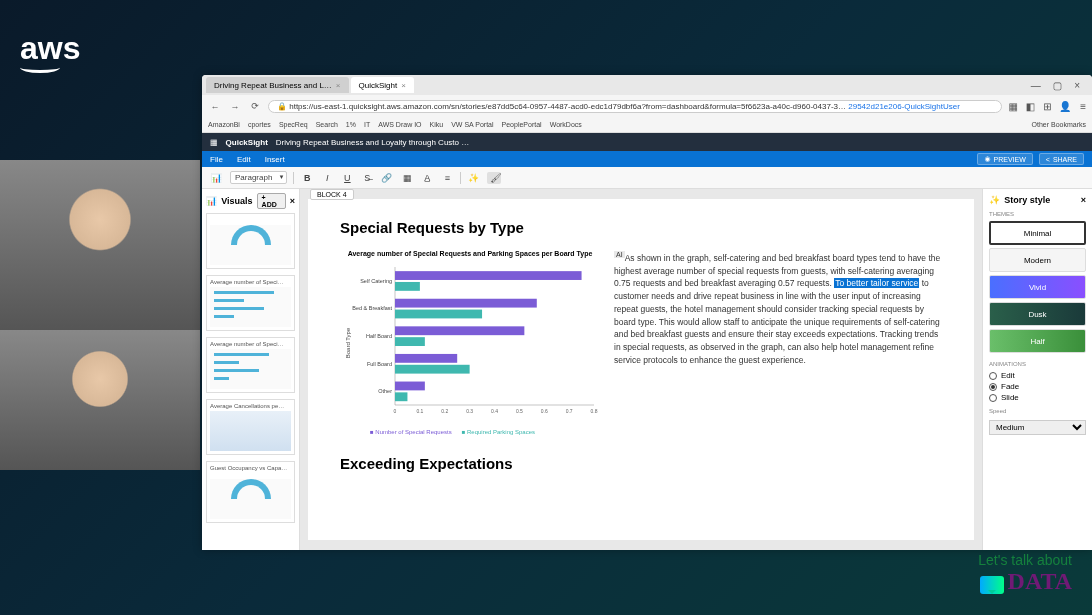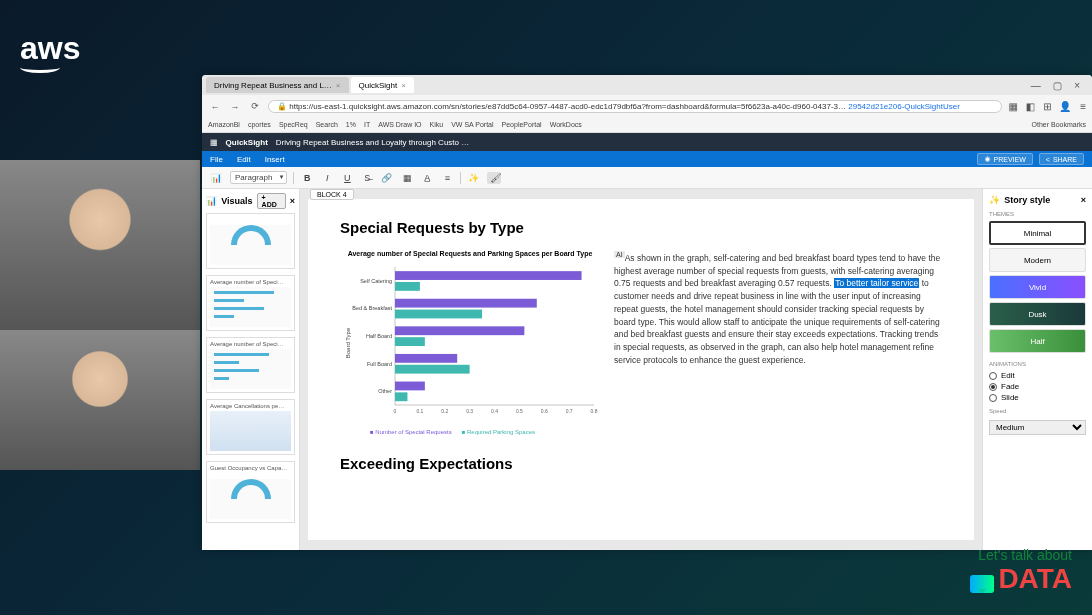--- a/index.html
+++ b/index.html
@@ -63,21 +63,21 @@
 .theme.modern { background: #f5f5f5; }
 .theme.vivid { background: linear-gradient(90deg, #4a6fff, #8a4fff); color: #fff; }
 .theme.dusk { background: linear-gradient(90deg, #2a5f4a, #1a3a3a); color: #fff; }
 .theme.lush { background: linear-gradient(90deg, #6abf6a, #3a8f3a); color: #fff; }
 .radio-row { font-size: 8px; display: flex; align-items: center; gap: 4px; margin-bottom: 2px; }
 .radio { width: 8px; height: 8px; border: 1px solid #555; border-radius: 50%; display: inline-block; }
 .radio.on::after { content: ""; display: block; width: 4px; height: 4px; background: #333; border-radius: 50%; margin: 1px; }
 .speed-select { width: 100%; border: 1px solid #ccc; font-size: 8px; padding: 1px 2px; margin-top: 2px; }
 .data-brand { position: absolute; bottom: 20px; right: 20px; text-align: right; }
 .data-brand .t1 { color: #15803d; font-size: 14px; }
-.data-brand .t2 { color: #ef4444; font-size: 28px; font-weight: bold; }
+.data-brand .t2 { color: #701a75; font-size: 24px; font-weight: bold; font-family: Liberation Serif, serif; }
 .data-brand .icon { display: inline-block; width: 24px; height: 18px; background: linear-gradient(90deg, #0af, #0f8); border-radius: 3px; margin-right: 4px; vertical-align: middle; position: relative;}
 .data-brand .icon::after { content:""; position:absolute; bottom:-4px; left:8px; border:4px solid transparent; border-top-color:#0c9;}
 </style>
 </head>
 <body>
 
 <div class="aws-logo">aws</div>
 
 <div class="cam1">
     <div class="person"></div>

